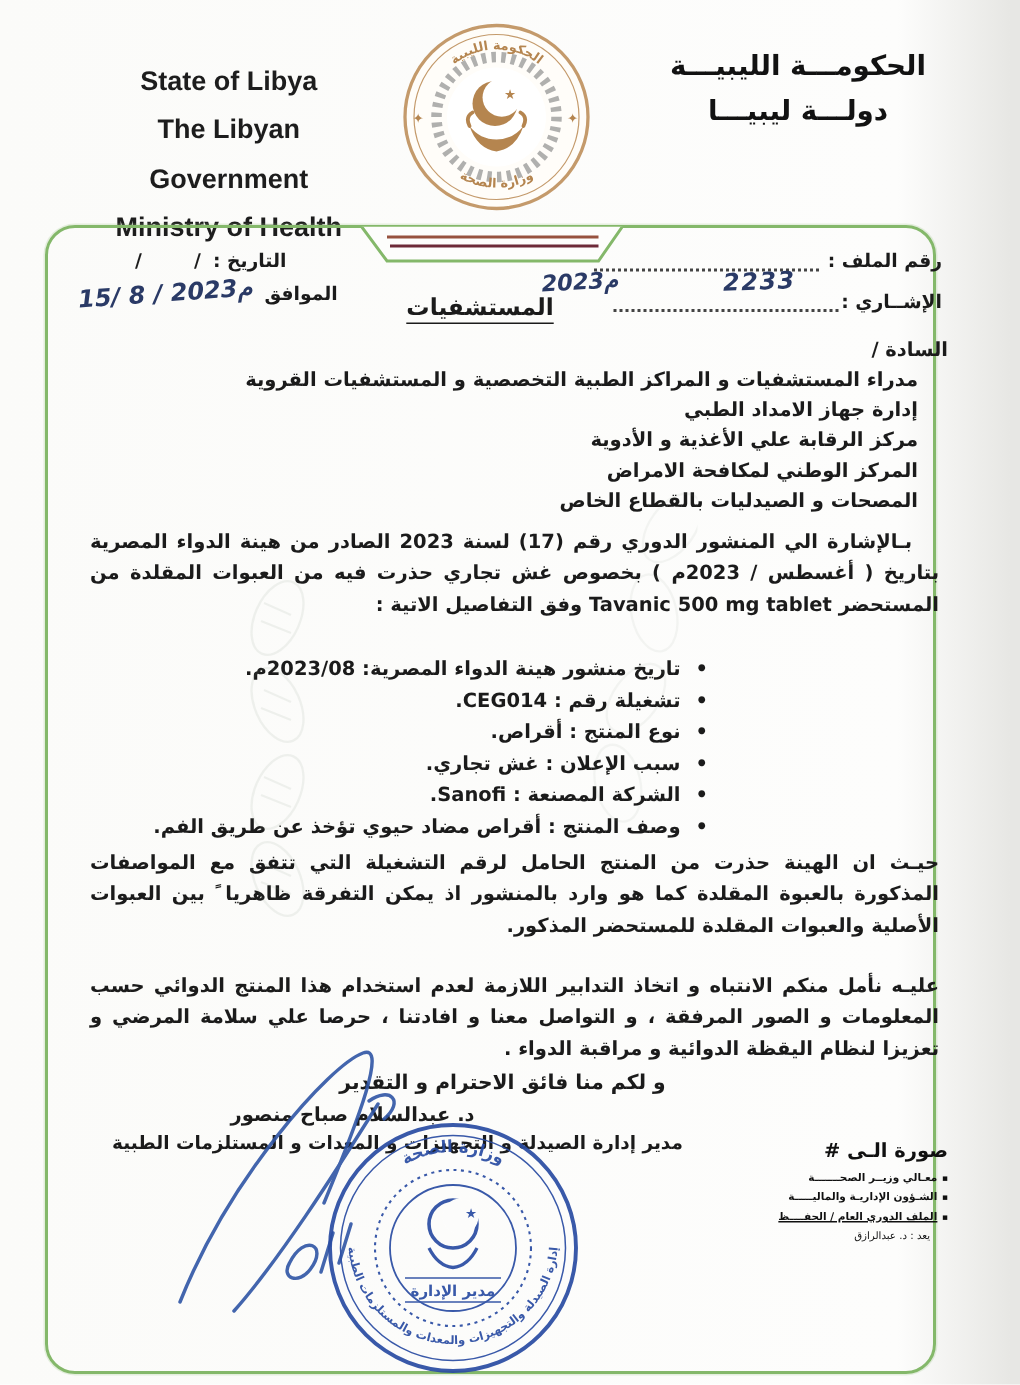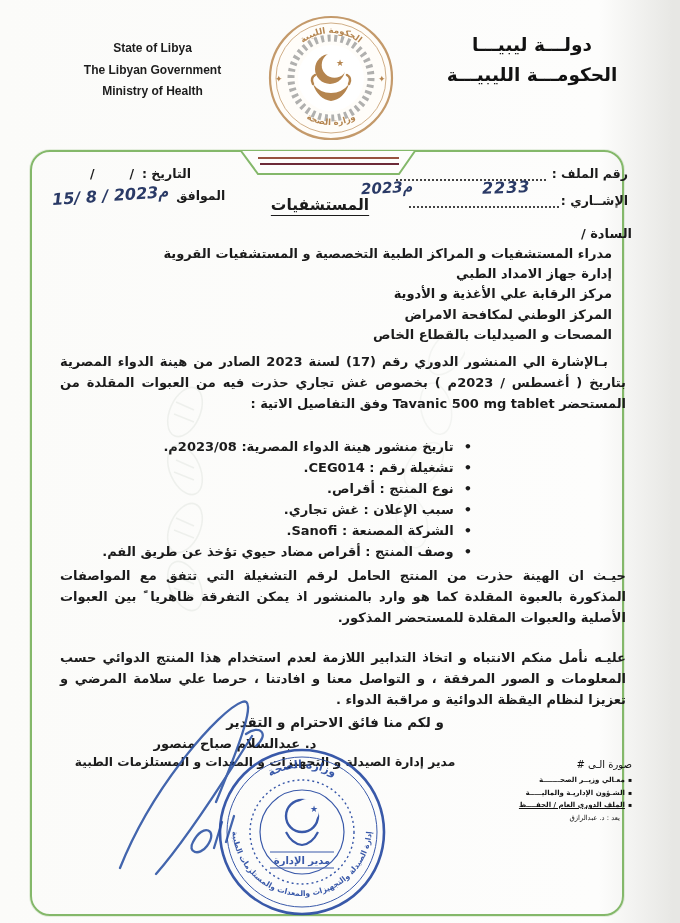--- a/index.html
+++ b/index.html
@@ -5,21 +5,21 @@
   html,body{margin:0;padding:0;}
   body{
     width:680px;height:923px;position:relative;overflow:hidden;
     background:linear-gradient(90deg,#fbfbf9 0%,#fdfdfc 88%,#e7e7e4 99%);
     font-family:"DejaVu Sans",sans-serif;color:#1b1b1b;
   }
   .abs{position:absolute;}
   .pre{white-space:pre;}
   
   .hdr-en{left:50px;top:38px;width:205px;text-align:center;font-weight:bold;
-    font-size:12px;line-height:1.8;color:#1d1d1d;font-family:"Liberation Sans",sans-serif;}
+    font-size:18px;line-height:1.8;color:#1d1d1d;font-family:"Liberation Sans",sans-serif;}
   .hdr-ar{right:38px;top:30px;width:220px;text-align:center;font-weight:bold;
     font-size:18.5px;line-height:1.6;color:#121212;direction:rtl;}
   .emblem{left:266px;top:12px;width:130px;height:132px;}
   
   .frame{left:30px;top:150px;width:590px;height:762px;border:2px solid #84b86a;
     border-radius:20px;box-shadow:0 0 0 1px rgba(160,200,140,.25);}
   .notch{left:238px;top:151px;}
   
   .row-file{right:52px;top:166px;direction:rtl;font-size:12.5px;font-weight:bold;display:flex;align-items:flex-end;gap:6px;}
   .dotline{display:inline-block;width:150px;border-bottom:2px dotted #444;height:12px;position:relative;}
@@ -48,21 +48,21 @@
   .p2{top:566px;}
   .p3{top:648px;}
   .closing{left:0;right:10px;top:714px;text-align:center;font-weight:bold;font-size:13.5px;direction:rtl;}
   
   .sig-name{left:95px;top:736px;width:280px;text-align:center;font-weight:bold;font-size:13px;direction:rtl;}
   .sig-title{left:70px;top:755px;width:390px;text-align:center;font-weight:bold;font-size:12.3px;direction:rtl;}
   .sig-svg{left:98px;top:690px;}
   .stamp{left:214px;top:744px;opacity:.93;}
   
   .cc{right:48px;top:756px;width:150px;direction:rtl;font-size:7px;line-height:1.8;color:#101010;}
-  .cc .t{font-weight:normal;font-size:10px;}
+  .cc .t{font-weight:bold;font-size:13px;}
   .cc .item{display:flex;gap:3px;align-items:baseline;font-weight:bold;}
   .cc .sq{font-size:6px;}
   .cc .u{text-decoration:underline;margin-left:31px;}
   .cc .f{padding-right:12px;font-size:6.8px;}
   .wm{opacity:.10;}
   .wm2{opacity:.07;}
 </style>
 </head>
 <body>
 
@@ -94,22 +94,22 @@
       <circle cx="64" cy="57" r="15" fill="#b5854f"></circle>
       <circle cx="68.5" cy="53" r="12.8" fill="#ffffff"></circle>
     </g>
     <text x="70" y="54" font-size="9" fill="#b5854f">★</text>
     <path d="M47,72 q5,15 18,17 q13,-2 18,-17 q-7,9 -18,9 q-11,0 -18,-9 z" fill="#b5854f"></path>
     <path d="M47,72 q-3,-6 2,-9 M83,72 q3,-6 -2,-9" stroke="#b5854f" stroke-width="2.5" fill="none" stroke-linecap="round"></path>
   </svg>
 </div>
 
 <div class="abs hdr-ar">
+  <div>الحكومـــة الليبيـــة</div>
   <div>دولـــة ليبيـــا</div>
-  <div>الحكومـــة الليبيـــة</div>
 </div>
 
 <div class="abs frame"></div>
 <div class="abs notch">
   <svg width="180" height="28" viewBox="0 0 180 28">
     <path d="M3,0 L20,23 L161,23 L177,0" fill="#fdfdfc" stroke="#84b86a" stroke-width="2"></path>
     <rect x="20" y="6" width="141" height="2" fill="#97523f"></rect>
     <rect x="22" y="12" width="139" height="2" fill="#6d2a38"></rect>
   </svg>
 </div>

